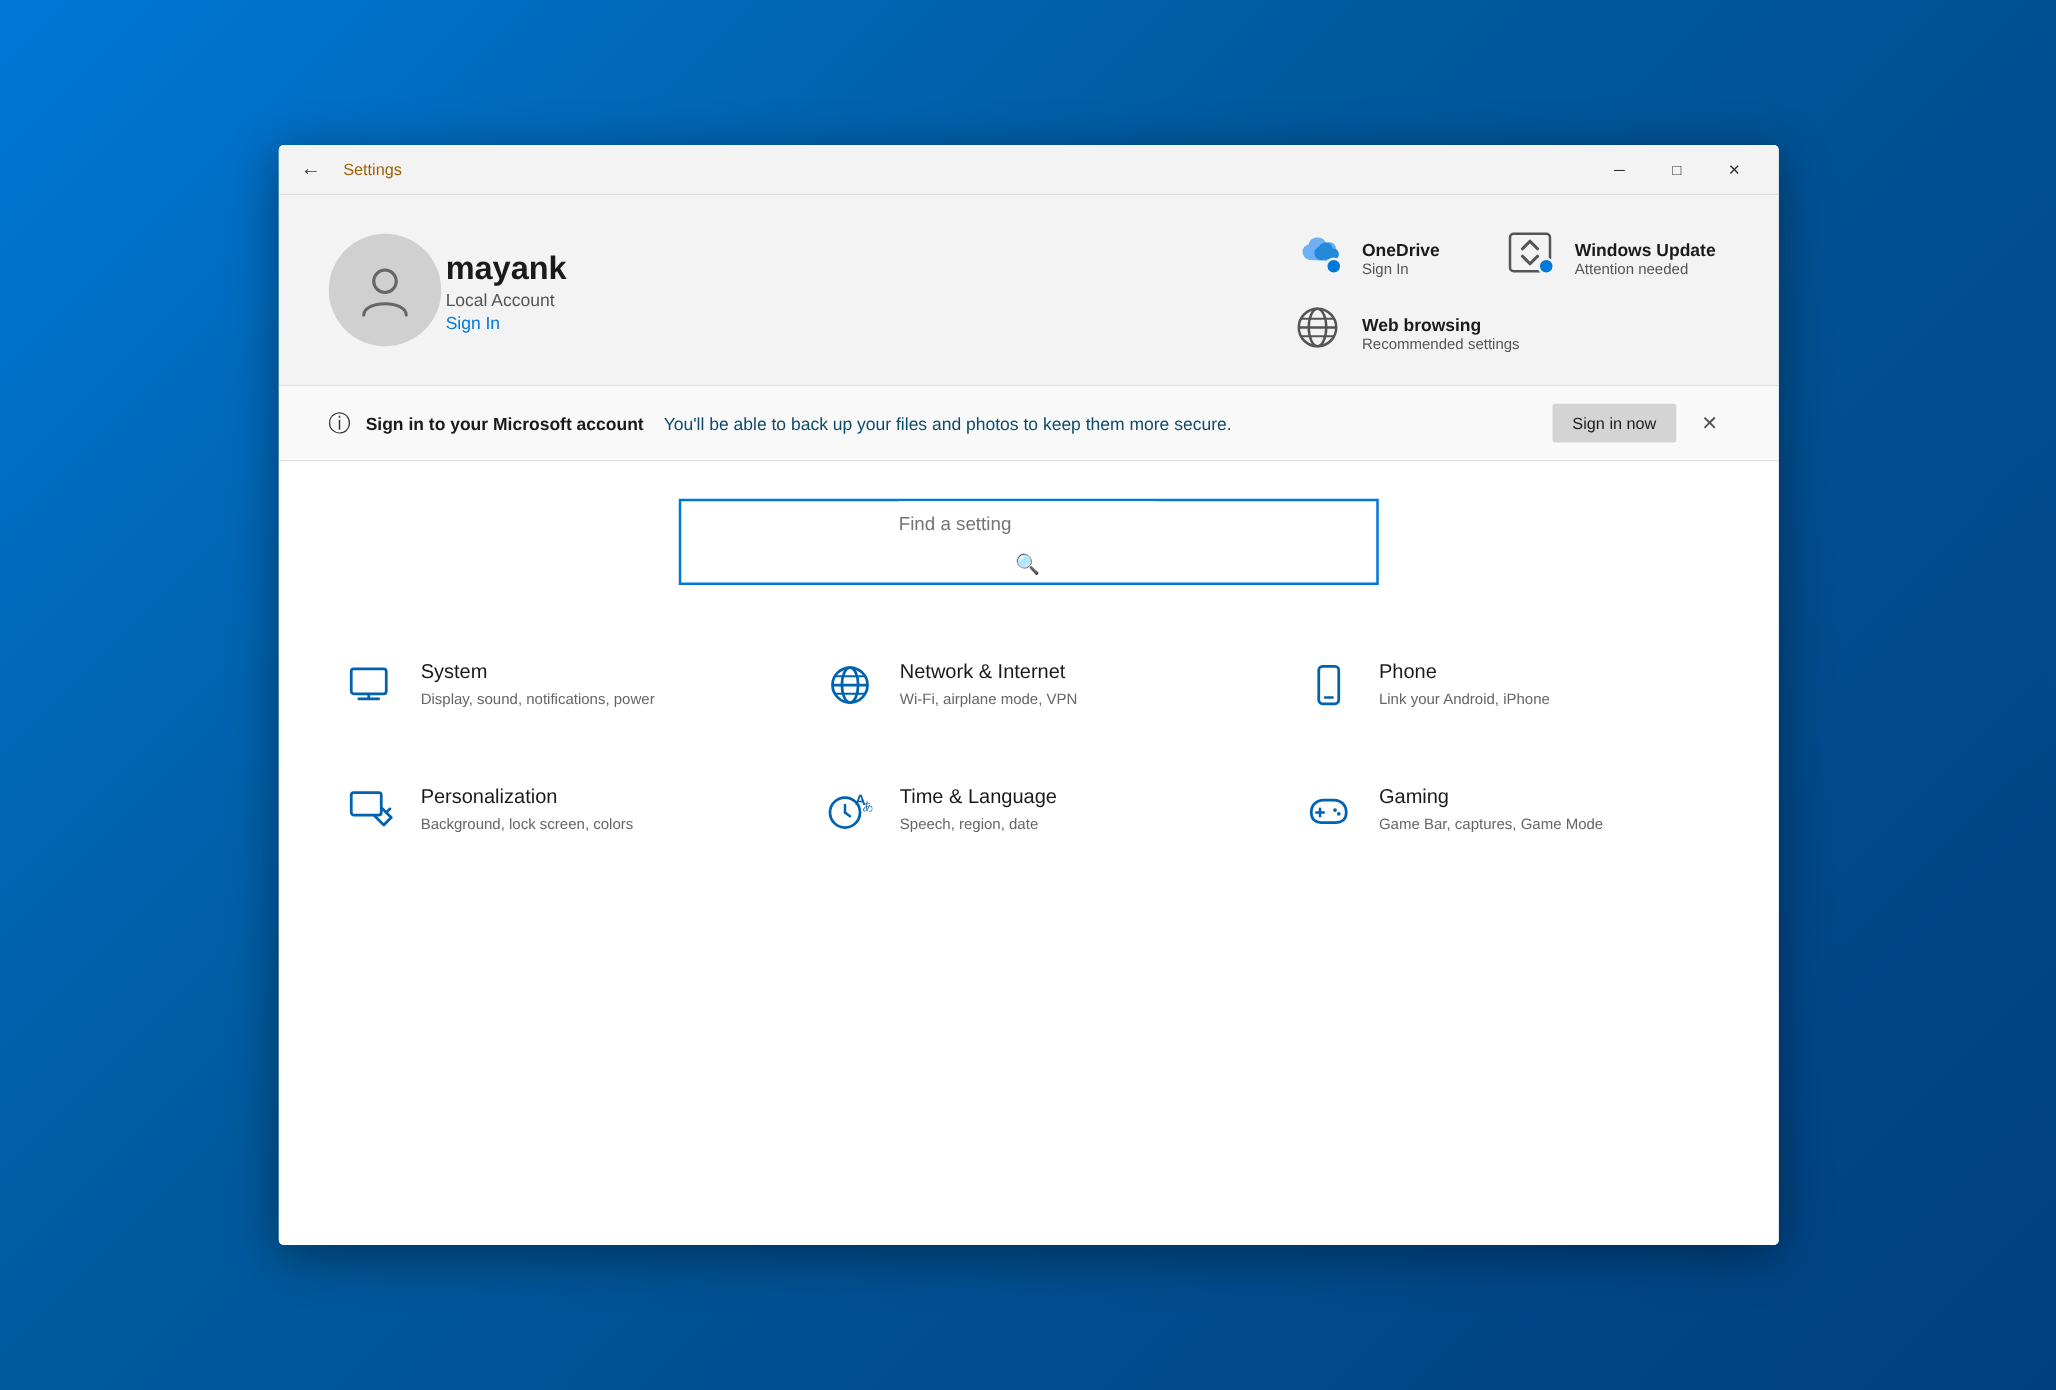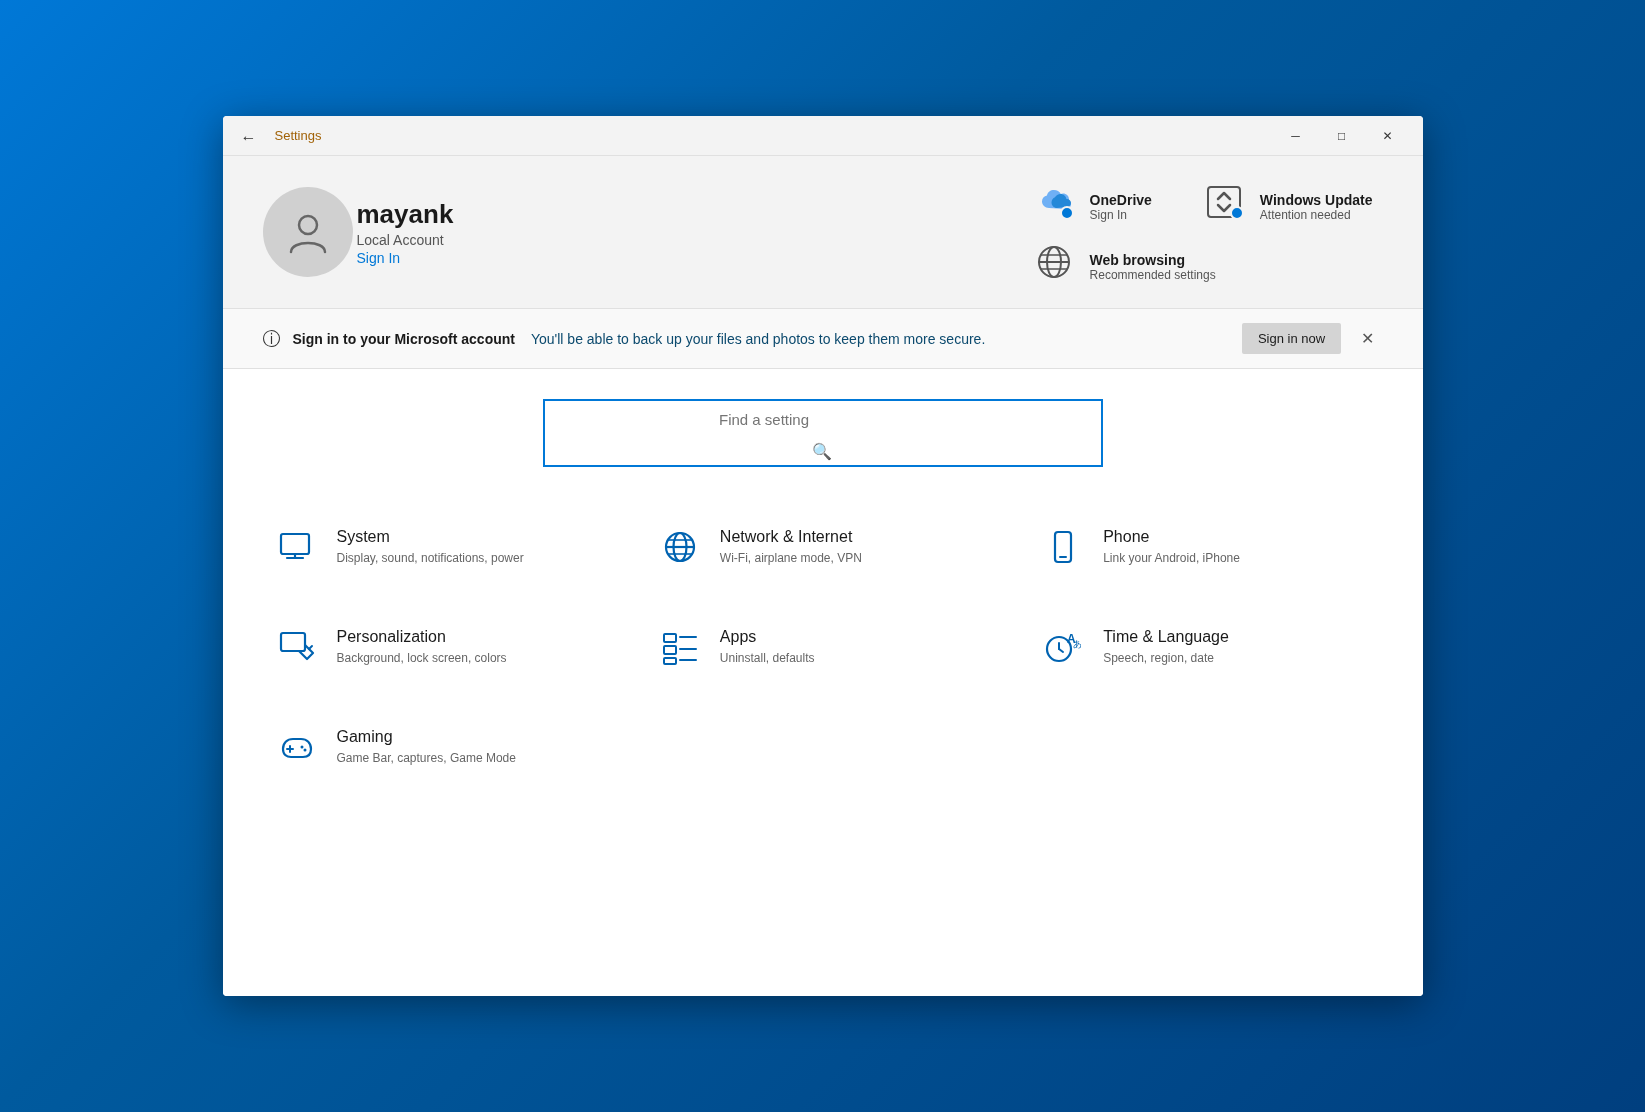--- a/index.html
+++ b/index.html
@@ -439,36 +439,20 @@
             <path d="M26 16 L34 24 L28 30 L20 22" stroke="#0063b1" stroke-width="2.2" fill="none" stroke-linejoin="round"></path>
             <line x1="30" y1="20" x2="33" y2="17" stroke="#0063b1" stroke-width="2" stroke-linecap="round"></line>
           </svg>
         </div>
         <div class="setting-text">
           <div class="setting-name">Personalization</div>
           <div class="setting-desc">Background, lock screen, colors</div>
         </div>
       </div>
 
-      <div class="setting-item">
-        <div class="setting-icon">
-          <svg viewBox="0 0 36 36" fill="none" xmlns="http://www.w3.org/2000/svg">
-            <rect x="2" y="5" width="12" height="8" rx="1" stroke="#0063b1" stroke-width="2" fill="none"></rect>
-            <line x1="18" y1="8" x2="34" y2="8" stroke="#0063b1" stroke-width="2" stroke-linecap="round"></line>
-            <rect x="2" y="17" width="12" height="8" rx="1" stroke="#0063b1" stroke-width="2" fill="none"></rect>
-            <line x1="18" y1="20" x2="34" y2="20" stroke="#0063b1" stroke-width="2" stroke-linecap="round"></line>
-            <rect x="2" y="29" width="12" height="6" rx="1" stroke="#0063b1" stroke-width="2" fill="none"></rect>
-            <line x1="18" y1="31" x2="34" y2="31" stroke="#0063b1" stroke-width="2" stroke-linecap="round"></line>
-          </svg>
-        </div>
-        <div class="setting-text">
-          <div class="setting-name">Apps</div>
-          <div class="setting-desc">Uninstall, defaults</div>
-        </div>
-      </div>
 
 
       <div class="setting-item">
         <div class="setting-icon">
           <svg viewBox="0 0 36 36" fill="none" xmlns="http://www.w3.org/2000/svg">
             <circle cx="14" cy="20" r="12" stroke="#0063b1" stroke-width="2.2" fill="none"></circle>
             <line x1="14" y1="14" x2="14" y2="20" stroke="#0063b1" stroke-width="2" stroke-linecap="round"></line>
             <line x1="14" y1="20" x2="18" y2="23" stroke="#0063b1" stroke-width="2" stroke-linecap="round"></line>
             <text x="22" y="14" font-size="12" fill="#0063b1" font-family="Arial" font-weight="bold">A</text>
             <text x="28" y="18" font-size="9" fill="#0063b1" font-family="Arial">あ</text>

